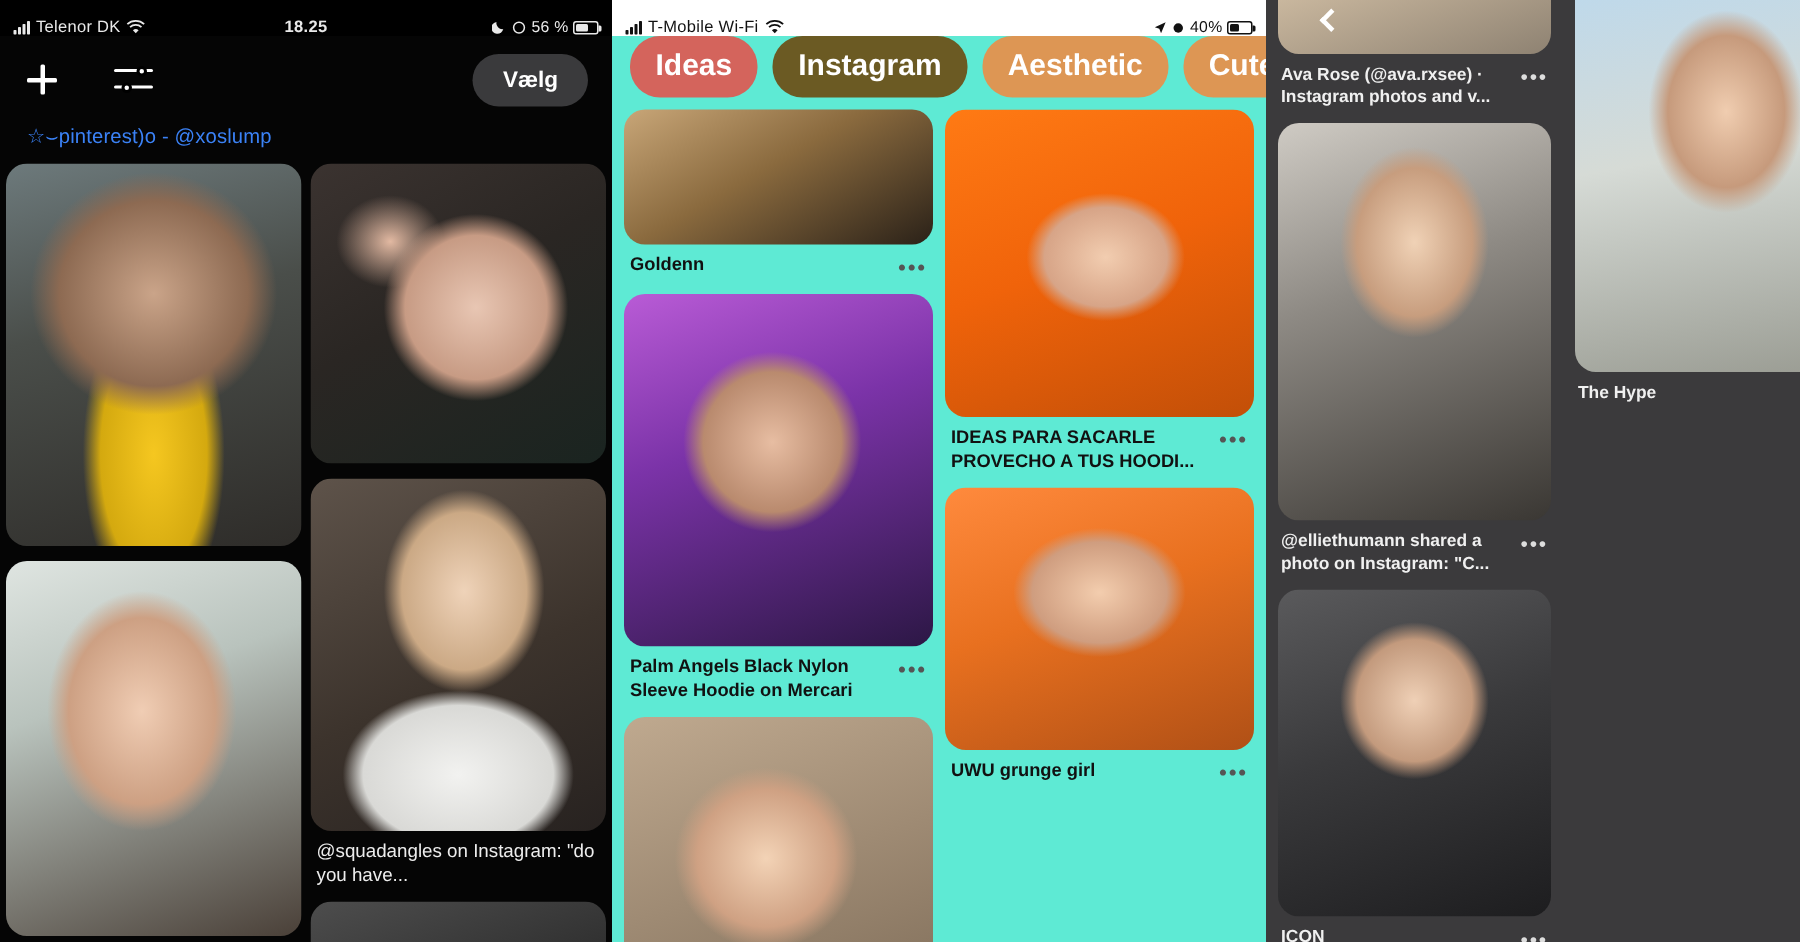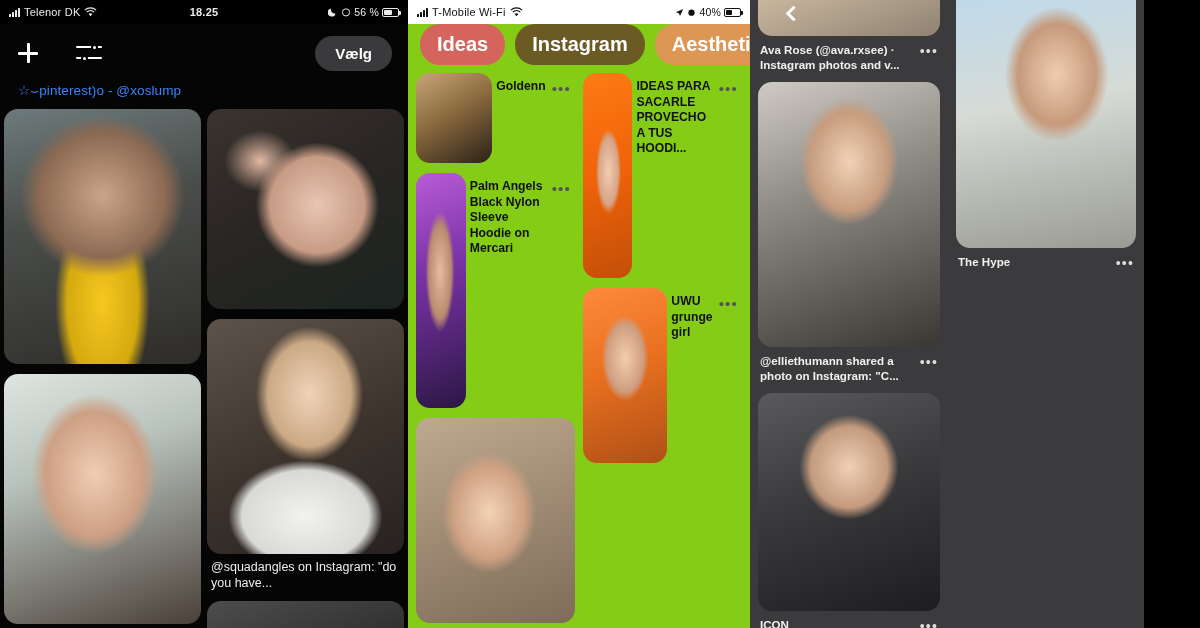--- a/index.html
+++ b/index.html
@@ -10,21 +10,21 @@
     font-family: "Liberation Sans", sans-serif;
   }
   #stage { position: relative; width: 1200px; height: 628px; display: flex; }
 
   
   .panel { position: relative; height: 628px; overflow: hidden; flex: none; }
 
   
   #panel1 { width: 408px; background: #050505; }
   .statusbar {
-    height: 18px; display: flex; align-items: center;
+    height: 18px; display: flex; align-items: flex-start;
     padding: 12px 9px; font-size: 11px; letter-spacing: .2px;
     position: relative; flex: none;
   }
   .sb-dark { color: #e9e9e9; background: #000; }
   .sb-left { display: flex; align-items: center; gap: 4px; }
   .sb-center { position: absolute; left: 0; right: 0; text-align: center;
                font-weight: 700; font-size: 11px; pointer-events: none; }
   .sb-right { margin-left: auto; display: flex; align-items: center; gap: 3px;
               z-index: 2; font-size: 10.5px; }
   .bars { display: inline-flex; align-items: flex-end; gap: 1px; height: 9px; }
@@ -55,36 +55,36 @@
   .p1-boardtitle { color:#3b82f6; font-size: 13.5px; font-weight: 400; padding: 0 18px 10px;
                    letter-spacing: .1px; white-space: nowrap; }
 
   .p1-grid { display: flex; gap: 6px; padding: 0 4px; }
   .p1-col { flex: 1; display: flex; flex-direction: column; gap: 10px; }
   .p1-pin { border-radius: 14px; overflow: hidden; position: relative; }
   .p1-pin .ph { display:block; width: 100%; }
   .p1-cap { color: #ededed; font-size: 12.5px; line-height: 1.25; padding: 6px 4px 0; }
 
   
-  #panel2 { width: 342px; background: #84cc16; }
+  #panel2 { width: 436px; background: #5eead4; }
   .sb-light { color: #111; background: #fff; }
   .p2-search { display: flex; align-items: center; gap: 12px; padding: 8px 14px 10px; background:#fff; }
   .back-chevron { width: 14px; height: 14px; border-left: 3px solid #111; border-bottom: 3px solid #111;
                   transform: rotate(45deg); flex: none; margin-left: 4px; }
   .search-field { flex: 1; background: #e9e9e9; border-radius: 22px; height: 38px;
                   display: flex; align-items: center; padding: 0 20px;
                   font-size: 16px; color: #2b2b2b; }
   .icon-sliders.dark .ln, .icon-sliders.dark .kn { background:#111; }
   .icon-sliders.dark .kn { border-color:#fff; }
   .p2-pills { display: flex; gap: 10px; padding: 0 12px 8px; overflow: hidden; }
   .pill { border-radius: 20px; padding: 9px 17px; color: #fff; font-size: 20px;
           font-weight: 700; white-space: nowrap; flex: none; }
   .p2-grid { display: flex; gap: 8px; padding: 0 8px; }
   .p2-col { flex: 1; display: flex; flex-direction: column; gap: 10px; }
-  .p2-pin { display: flex; }
+  .p2-pin { display: flex; flex-direction: column; }
   .p2-pin .ph { border-radius: 14px; display: block; width: 100%; }
   .p2-capline { display: flex; align-items: flex-start; gap: 6px; padding: 6px 4px 0; }
   .p2-cap { flex: 1; font-size: 12.2px; line-height: 1.28; color: #111; font-weight: 700; }
   .dots { color: #555; font-size: 15px; letter-spacing: 1.2px; line-height: 1; padding-top: 2px; flex:none;}
 
   
   #panel3 { width: 198px; background: #3b3a3c; }
   #panel4 { width: 196px; background: #3b3a3c; }
   .p34-list { display: flex; flex-direction: column; gap: 10px; padding: 0 8px; }
   .p34-pin .ph { border-radius: 14px; display: block; width: 100%; }

